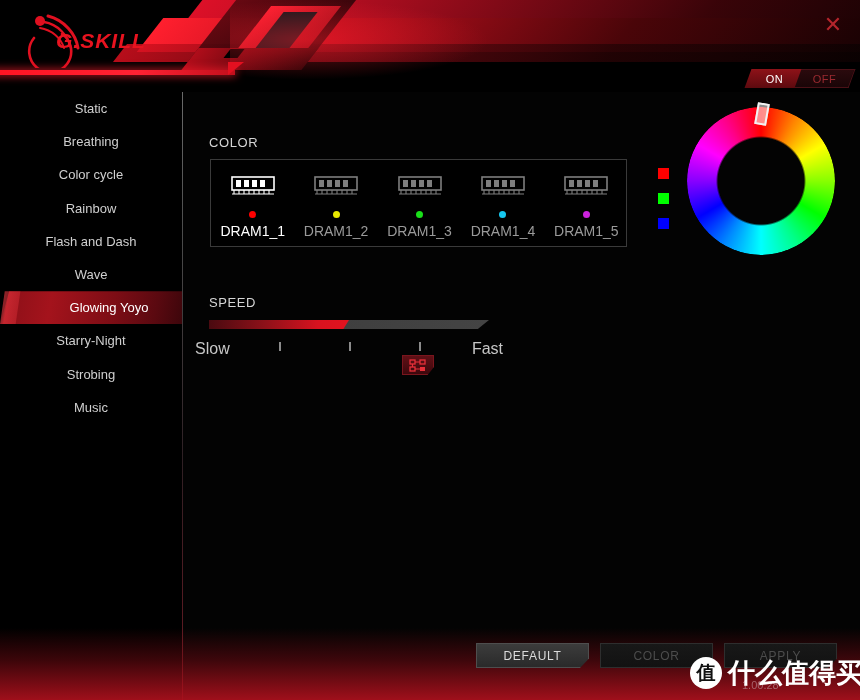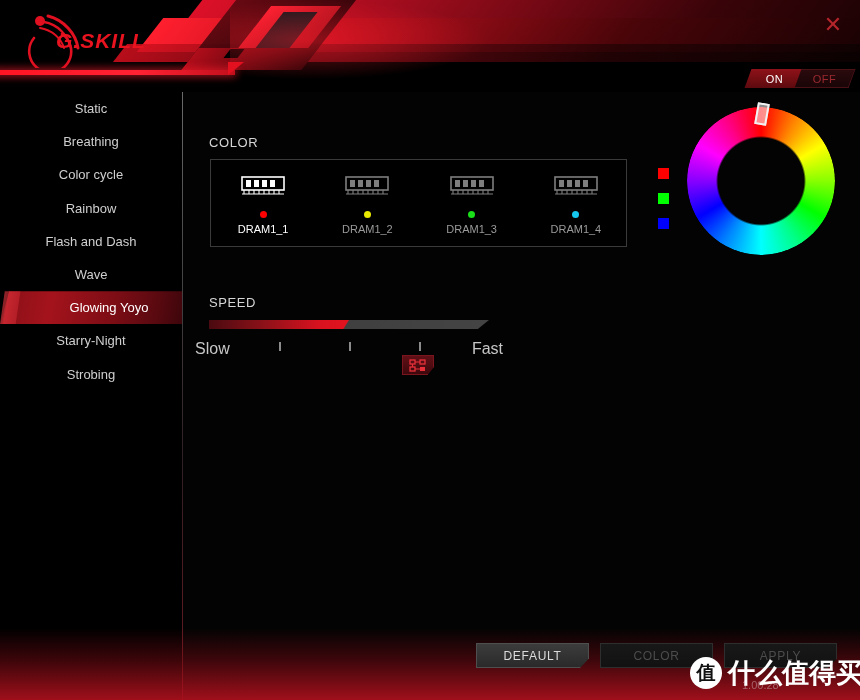--- a/index.html
+++ b/index.html
@@ -202,21 +202,21 @@
     padding-top: 14px;
     cursor: pointer;
   }
   .dram-stick { width: 46px; height: 24px; }
   .dram-dot {
     width: 7px; height: 7px; border-radius: 50%;
     margin-top: 9px;
   }
   .dram-name {
     margin-top: 5px;
-    font-size: 11px;
+    font-size: 14px;
     color: #9a9a9a;
     white-space: nowrap;
   }
   .dram-item.selected .dram-name { color: #ffffff; }
 
   .link-btn {
     position: absolute; left: 219px; top: 263px;
     width: 32px; height: 20px;
     background: linear-gradient(180deg,#601016,#3d080d);
     border: 1px solid #7a151d;
@@ -409,20 +409,23 @@
         <span>Wave</span>
       </div>
       <div class="nav-item active">
         <span>Glowing Yoyo</span>
       </div>
       <div class="nav-item">
         <span>Starry-Night</span>
       </div>
       <div class="nav-item">
         <span>Strobing</span>
+      </div>
+      <div class="nav-item">
+        <span>Music</span>
       </div>
     </div>
   <div class="divider"></div>
 
   <div class="main">
 
     <div class="section-label" id="color-label">COLOR</div>
 
     <div class="dram-box">
       <div class="dram-row" id="dram-row">
@@ -471,20 +474,33 @@
                 <rect x="6" y="6" width="5" height="7" fill="#7e7e7e"></rect>
                 <rect x="14" y="6" width="5" height="7" fill="#7e7e7e"></rect>
                 <rect x="22" y="6" width="5" height="7" fill="#7e7e7e"></rect>
                 <rect x="30" y="6" width="5" height="7" fill="#7e7e7e"></rect>
                 <path d="M4 16 V20 M9 16 V20 M14 16 V20 M19 16 V20 M24 16 V20 M29 16 V20 M34 16 V20 M39 16 V20" stroke="#7e7e7e" stroke-width="1.1"></path>
                 <path d="M2 20 H44" stroke="#7e7e7e" stroke-width="1.1"></path>
               </svg></span>
             <div class="dram-dot" style="background: rgb(22, 200, 239);"></div>
             <div class="dram-name">DRAM1_4</div>
           </div>
+          <div class="dram-item">
+            <span><svg class="dram-stick" viewBox="0 0 46 24">
+                <rect x="2" y="3" width="42" height="13" fill="none" stroke="#7e7e7e" stroke-width="1.6"></rect>
+                <rect x="6" y="6" width="5" height="7" fill="#7e7e7e"></rect>
+                <rect x="14" y="6" width="5" height="7" fill="#7e7e7e"></rect>
+                <rect x="22" y="6" width="5" height="7" fill="#7e7e7e"></rect>
+                <rect x="30" y="6" width="5" height="7" fill="#7e7e7e"></rect>
+                <path d="M4 16 V20 M9 16 V20 M14 16 V20 M19 16 V20 M24 16 V20 M29 16 V20 M34 16 V20 M39 16 V20" stroke="#7e7e7e" stroke-width="1.1"></path>
+                <path d="M2 20 H44" stroke="#7e7e7e" stroke-width="1.1"></path>
+              </svg></span>
+            <div class="dram-dot" style="background: rgb(204, 34, 221);"></div>
+            <div class="dram-name">DRAM1_5</div>
+          </div>
         </div>
     </div>
 
     <div class="link-btn">
       <span>
         <svg width="18" height="13" viewBox="0 0 18 13">
           <rect x="1" y="1" width="5" height="4" fill="none" stroke="#e8303a" stroke-width="1.3"></rect>
           <rect x="11" y="1" width="5" height="4" fill="none" stroke="#e8303a" stroke-width="1.3"></rect>
           <rect x="1" y="8" width="5" height="4" fill="none" stroke="#e8303a" stroke-width="1.3"></rect>
           <rect x="11" y="8" width="5" height="4" fill="#e8303a"></rect>

